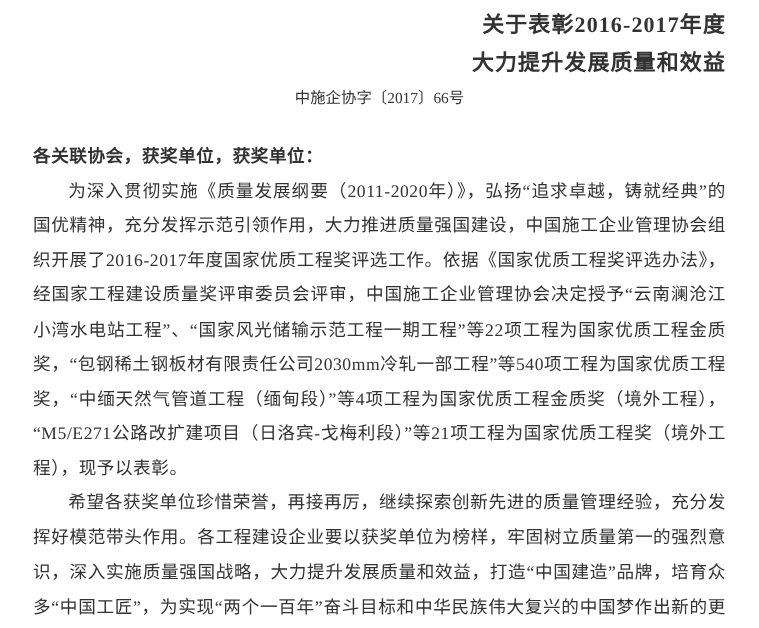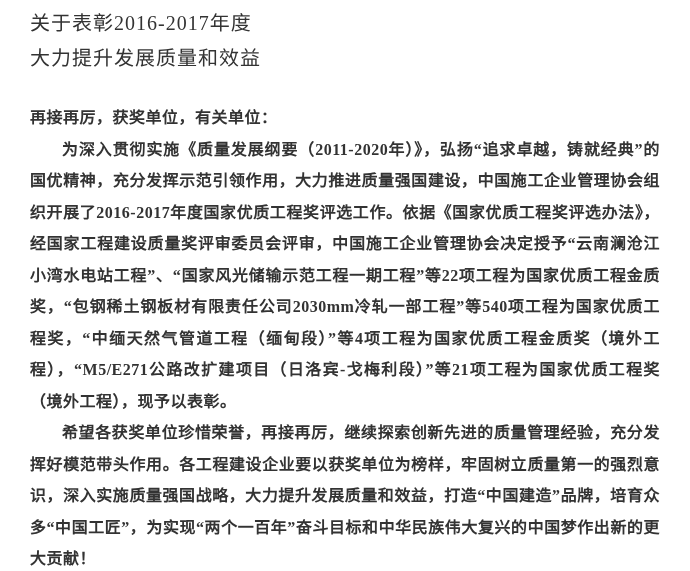--- a/index.html
+++ b/index.html
@@ -11,23 +11,23 @@
     width: 690px;
     height: 571px;
     overflow: hidden;
     font-family: "Liberation Serif", "DejaVu Serif", serif;
     color: #333333;
   }
   .page {
     padding: 6px 30px 0 30px;
   }
   .title-line {
-    text-align: left;
+    text-align: right;
     font-size: 20px;
-    font-weight: normal;
+    font-weight: bold;
     line-height: 35px;
     color: #333333;
     letter-spacing: 1px;
   }
   .doc-number {
     text-align: center;
     font-size: 14px;
     line-height: 20px;
     margin-top: 5px;
     color: #333333;
@@ -39,35 +39,35 @@
     letter-spacing: 0.5px;
   }
   .salutation {
     font-weight: bold;
     margin: 0;
   }
   .para {
     margin: 0;
     text-indent: 2em;
     text-align: justify;
-    font-weight: bold;
   }
 </style>
 </head>
 <body>
 
 <div class="page">
 
   <div class="title-line">关于表彰2016-2017年度</div>
 
   <div class="title-line">大力提升发展质量和效益</div>
 
+  <div class="doc-number">中施企协字〔2017〕66号</div>
 
   <div class="body-block">
 
-    <p class="salutation">再接再厉，获奖单位，有关单位：</p>
+    <p class="salutation">各关联协会，获奖单位，获奖单位：</p>
 
     <p class="para">为深入贯彻实施《质量发展纲要（2011-2020年）》，弘扬“追求卓越，铸就经典”的国优精神，充分发挥示范引领作用，大力推进质量强国建设，中国施工企业管理协会组织开展了2016-2017年度国家优质工程奖评选工作。依据《国家优质工程奖评选办法》，经国家工程建设质量奖评审委员会评审，中国施工企业管理协会决定授予“云南澜沧江小湾水电站工程”、“国家风光储输示范工程一期工程”等22项工程为国家优质工程金质奖，“包钢稀土钢板材有限责任公司2030mm冷轧一部工程”等540项工程为国家优质工程奖，“中缅天然气管道工程（缅甸段）”等4项工程为国家优质工程金质奖（境外工程），“M5/E271公路改扩建项目（日洛宾-戈梅利段）”等21项工程为国家优质工程奖（境外工程），现予以表彰。</p>
 
     <p class="para">希望各获奖单位珍惜荣誉，再接再厉，继续探索创新先进的质量管理经验，充分发挥好模范带头作用。各工程建设企业要以获奖单位为榜样，牢固树立质量第一的强烈意识，深入实施质量强国战略，大力提升发展质量和效益，打造“中国建造”品牌，培育众多“中国工匠”，为实现“两个一百年”奋斗目标和中华民族伟大复兴的中国梦作出新的更大贡献！</p>
 
   </div>
 </div>
 
 </body></html>

